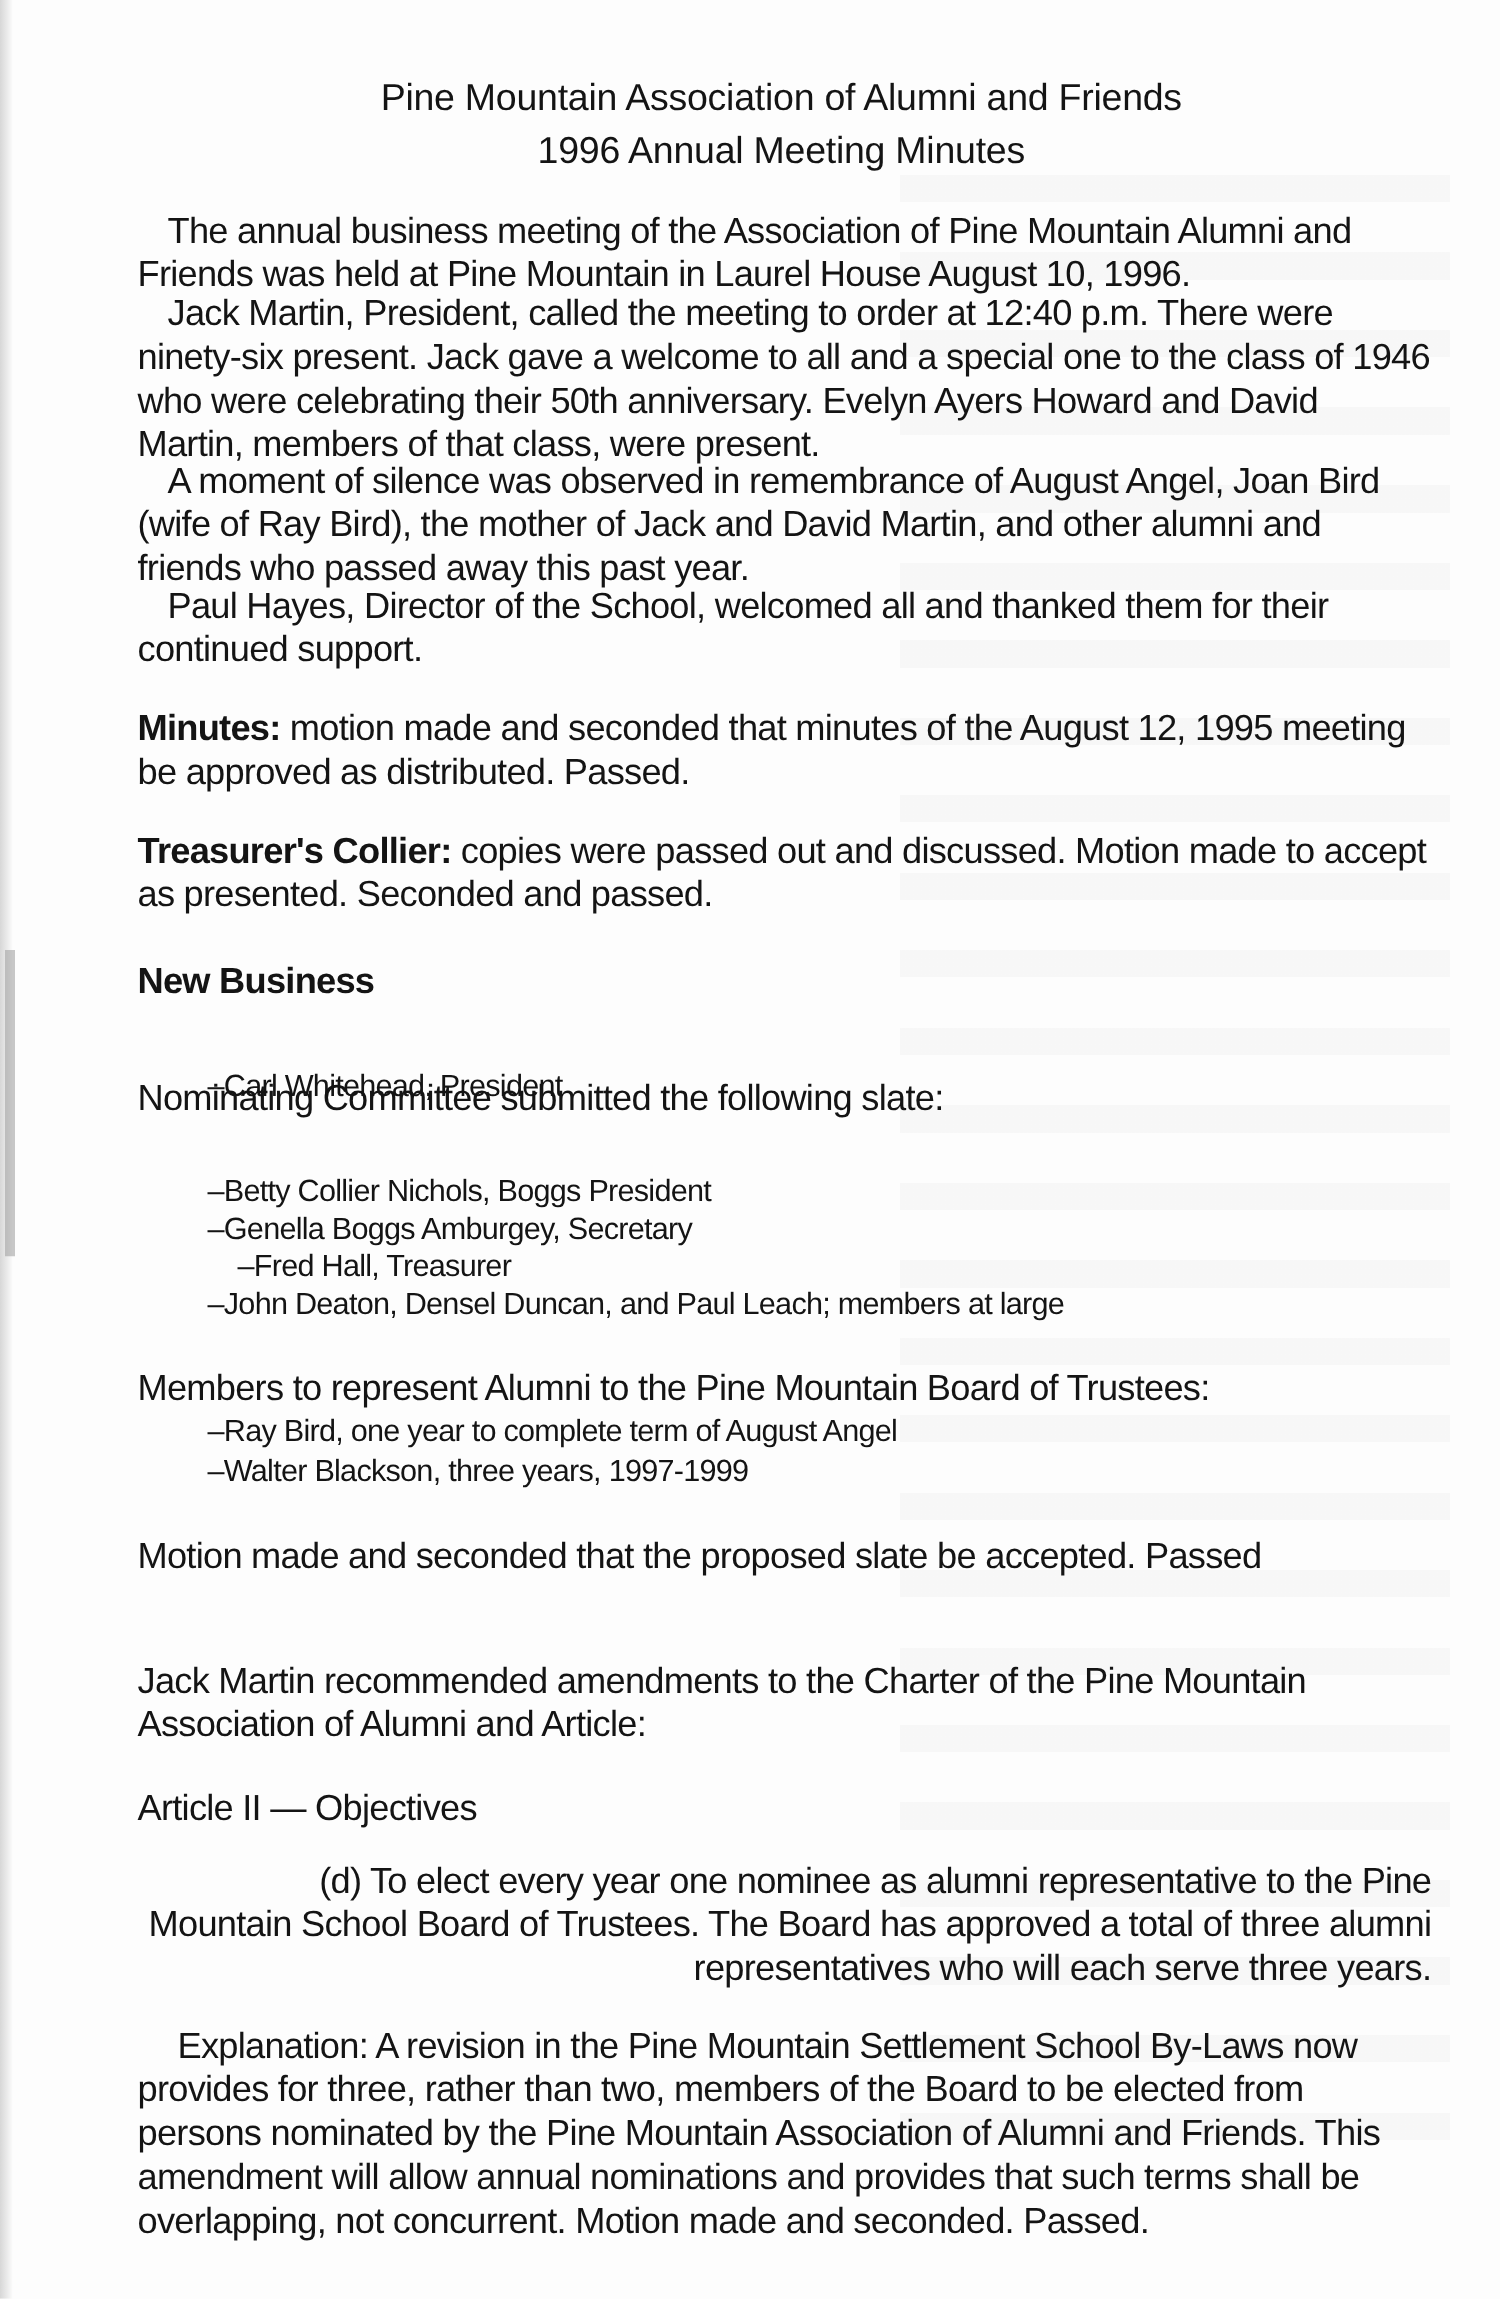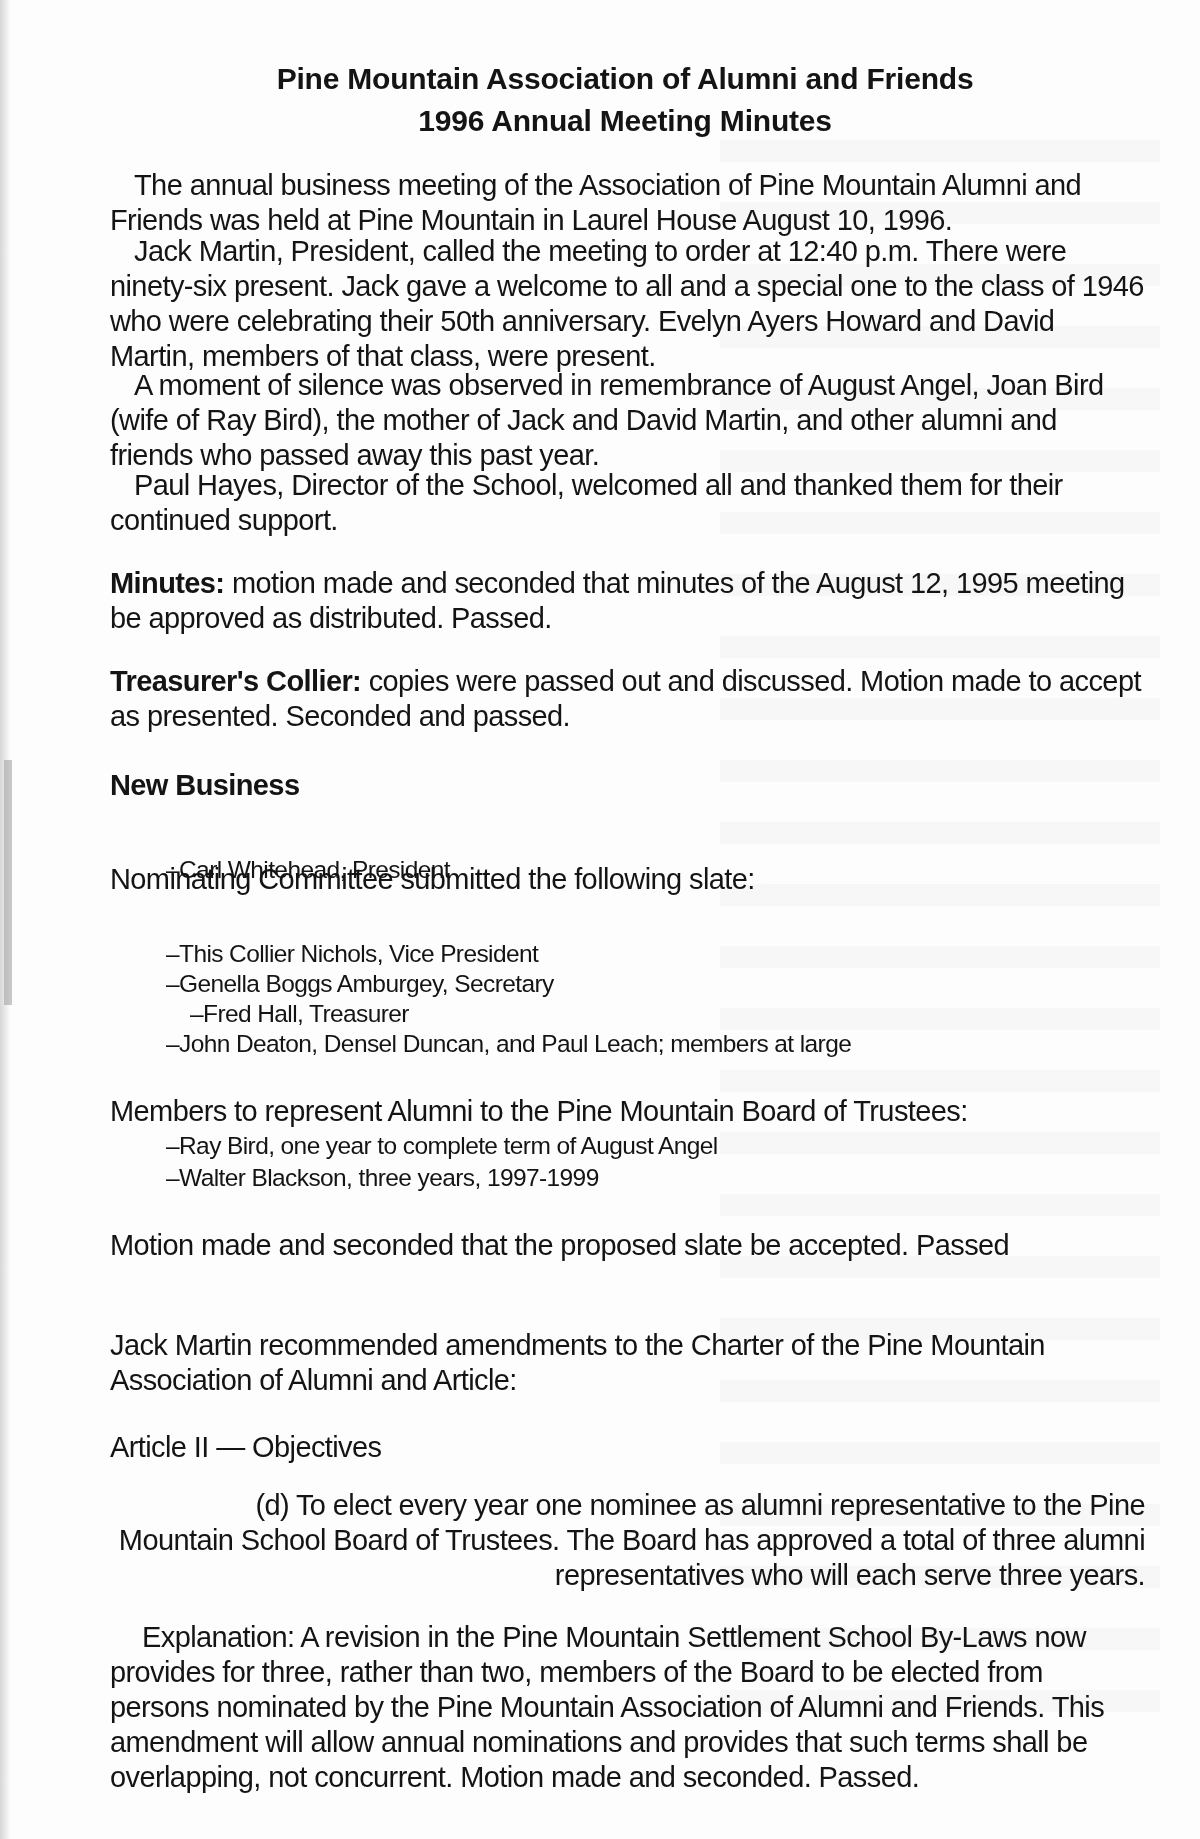--- a/index.html
+++ b/index.html
@@ -19,21 +19,21 @@
     background: #9a9a9a; opacity: .55;
   }
   .ghost {
     position: absolute; right: 40px; top: 100px; width: 440px; height: 1650px;
     background: repeating-linear-gradient(to bottom, transparent 0 40px, rgba(0,0,0,.025) 40px 62px);
     pointer-events: none;
   }
   .page { position: absolute; left: 110px; top: 0; width: 1030px; }
   .title {
     position: absolute; left: 0; width: 1030px; text-align: center;
-    font-weight: bold; font-size: 30px; letter-spacing: -0.2px; margin: 0;
+    font-weight: normal; font-size: 30px; letter-spacing: -0.2px; margin: 0;
   }
   .t1 { top: 62px; }
   .t2 { top: 104px; }
   .p {
     position: absolute; left: 0; width: 1035px;
     font-size: 29px; line-height: 35px; margin: 0;
     letter-spacing: -0.6px;
   }
   .indent { text-indent: 24px; }
   .b { font-weight: bold; }
@@ -60,21 +60,21 @@
   </p>
 
   <p class="p" style="top:664px;">
     <span class="b">Treasurer's Collier:</span><span> copies were passed out and discussed. Motion made to accept as presented. Seconded and passed.</span>
   </p>
 
   <p class="p b" style="top:768px;">New Business</p>
 
   <p class="p" style="top:862px;">Nominating Committee submitted the following slate:</p>
   <div class="li" style="top:856px;text-align:center;">–Carl Whitehead, President</div>
-  <div class="li" style="top:940px;">–This Collier Nichols, Vice President</div>
+  <div class="li" style="top:940px;">–Betty Collier Nichols, Boggs President</div>
   <div class="li" style="top:970px;">–Genella Boggs Amburgey, Secretary</div>
   <div class="li" style="top:1000px;margin-left:24px;">–Fred Hall, Treasurer</div>
   <div class="li" style="top:1030px;">–John Deaton, Densel Duncan, and Paul Leach; members at large</div>
 
   <p class="p" style="top:1094px;">Members to represent Alumni to the Pine Mountain Board of Trustees:</p>
   <div class="li" style="top:1132px;">–Ray Bird, one year to complete term of August Angel</div>
   <div class="li" style="top:1164px;">–Walter Blackson, three years, 1997-1999</div>
 
   <p class="p" style="top:1228px;">Motion made and seconded that the proposed slate be accepted. Passed</p>
 

